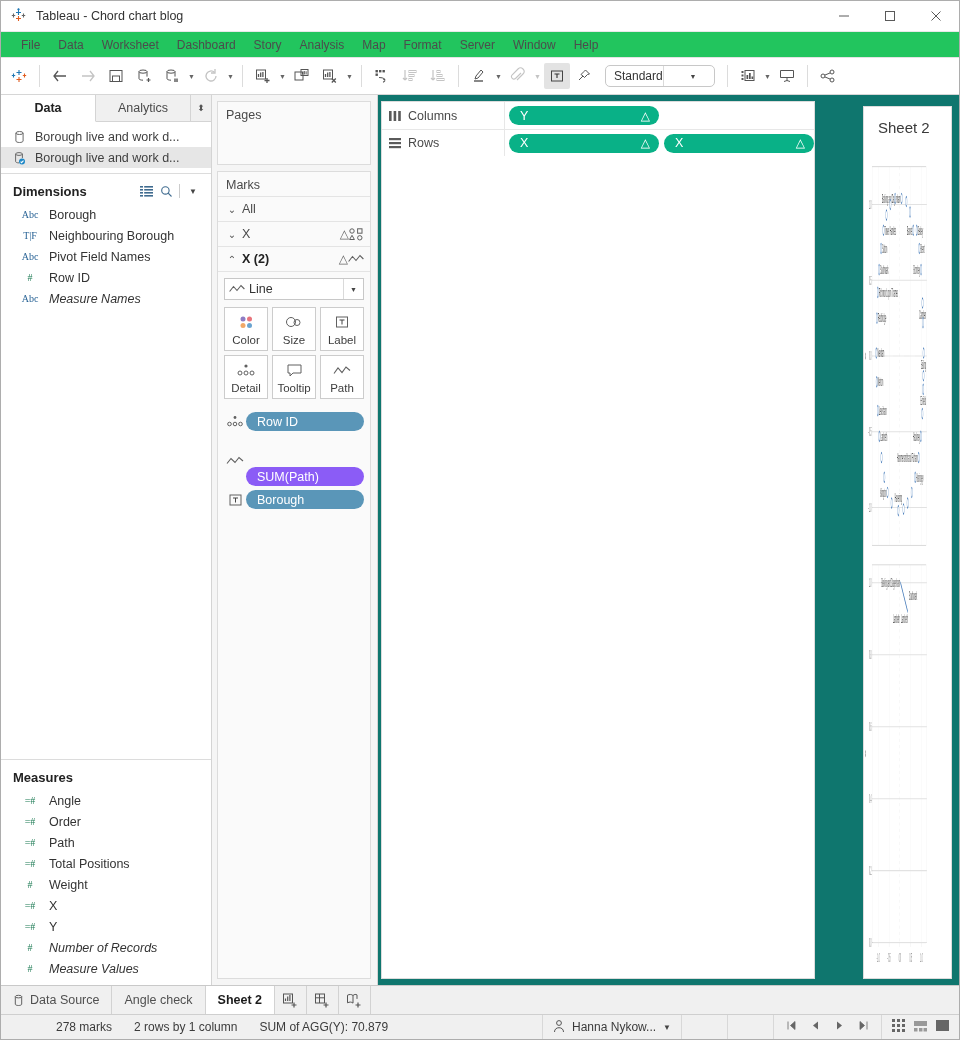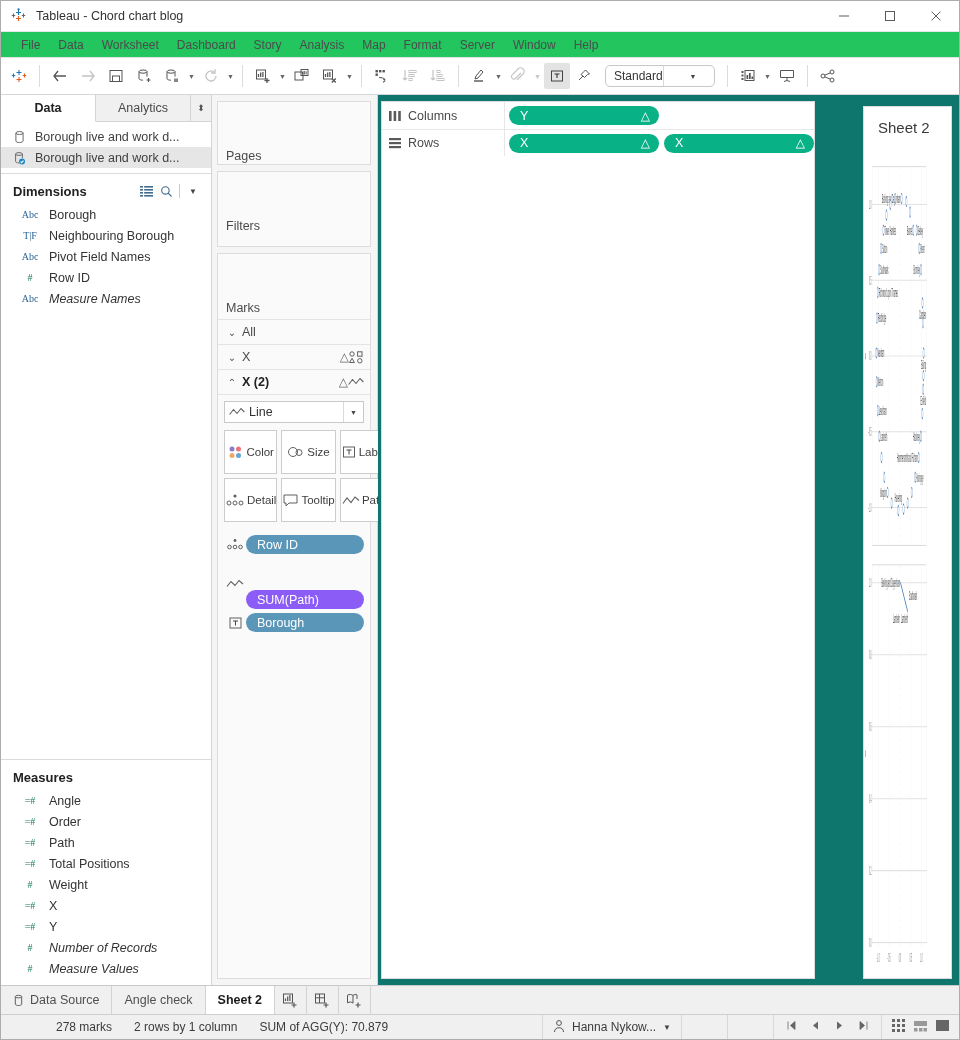--- a/index.html
+++ b/index.html
@@ -119,21 +119,21 @@
 
   
   .cardscol {
     width: 166px; flex: 0 0 166px;
     padding: 6px 6px 6px 5px;
     background: #f5f5f5;
     display: flex; flex-direction: column; gap: 6px;
     border-right: 1px solid #d4d4d4;
   }
   .card { background: #fafafa; border: 1px solid #dcdcdc; }
-  .card-title { padding: 6px 8px 4px 8px; font-size: 12.5px; color: #4a4a4a; margin-top: 41px; }
+  .card-title { padding: 6px 8px 4px 8px; font-size: 12.5px; color: #4a4a4a; }
   .card.pages { height: 64px; }
   .card.filters { height: 76px; }
   .card.marks { flex: 1; display: flex; flex-direction: column; background:#fafafa; }
 
   .mk-row {
     display: flex; align-items: center; height: 25px;
     padding: 0 6px; border-top: 1px solid #e4e4e4;
     font-size: 12.5px; color: #4a4a4a;
   }
   .mk-row .chev { width: 16px; color: #555; font-size: 10px; display:flex; align-items:center; justify-content:center;}
@@ -147,21 +147,21 @@
     display: flex; align-items: center; height: 22px;
     border: 1px solid #c8c8c8; background: #fff; margin-bottom: 7px;
   }
   .mtype .mt-ico { width: 24px; display: flex; align-items:center; justify-content:center; color:#666; }
   .mtype .mt-lbl { flex:1; font-size: 12.5px; color:#333; }
   .mtype .mt-arrow { width:20px; height:20px; border-left:1px solid #dadada; display:flex;align-items:center;justify-content:center;font-size:7px;color:#444;}
 
   .mgrid { display: grid; grid-template-columns: repeat(3, 1fr); gap: 4px; }
   .mbtn {
     height: 44px; border: 1px solid #ccc; background: #fff;
-    display: flex; flex-direction: row; align-items: center; justify-content: center;
+    display: flex; flex-direction: column; align-items: center; justify-content: center;
     gap: 2px;
   }
   .mbtn .mb-ico { height: 20px; display:flex; align-items:center; justify-content:center; color:#555; }
   .mbtn .mb-lbl { font-size: 11.5px; color: #3d3d3d; }
 
   .pills { padding: 7px 6px 6px 6px; display: flex; flex-direction: column; gap: 4px; }
   .pillrow { display: flex; align-items: center; }
   .pillrow .p-ico { width: 22px; flex:0 0 22px; display:flex; align-items:center; justify-content:center; color:#666; }
   .pill {
     flex: 1; height: 19px; border-radius: 10px;
@@ -566,23 +566,20 @@
           <span class="ftype green">#</span>
           <span class="fname ital">Measure Values</span>
         </div>
         <div style="height:6px"></div>
       </div>
     </div>
 
     <div class="cardscol">
       <div class="card pages">
         <div class="card-title">Pages</div>
-      </div>
-      <div class="card filters">
-        <div class="card-title">Filters</div>
       </div>
 
       <div class="card marks">
         <div class="card-title">Marks</div>
 
         <div class="mk-row">
           <span class="chev">⌄</span>
           <span class="mk-lbl">All</span>
         </div>
 

